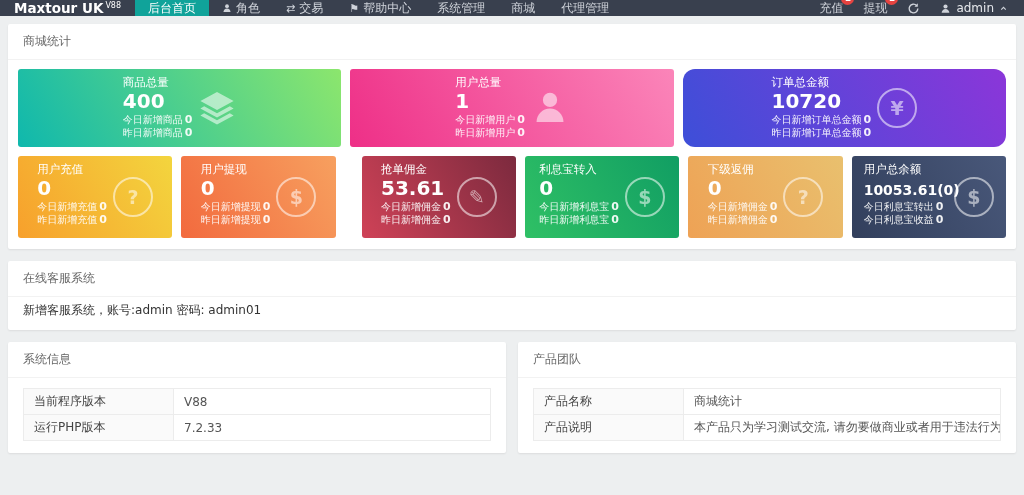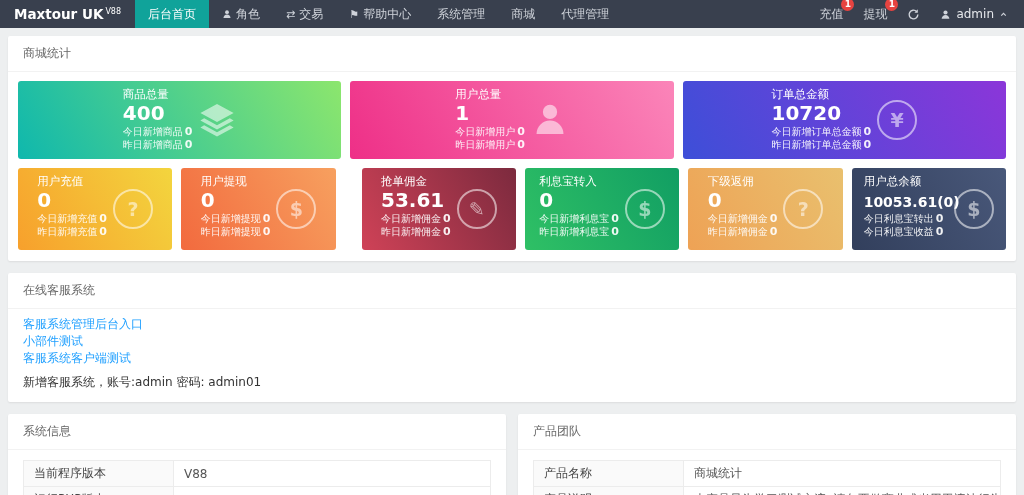--- a/index.html
+++ b/index.html
@@ -1,20 +1,20 @@
 <!DOCTYPE html>
 <html><head>
 <meta charset="utf-8">
 <style>
   *{margin:0;padding:0;box-sizing:border-box}
   html,body{width:1024px;height:495px;overflow:hidden}
   body{font-family:"DejaVu Sans","Liberation Sans",sans-serif;background:#edeff0;font-size:12px;color:#333}
 
   
-  .navbar{height:28px;background:#39404e;display:flex;align-items:stretch;color:#fff}
+  .navbar{height:16px;background:#39404e;display:flex;align-items:stretch;color:#fff}
   .brand{display:flex;align-items:center;padding:0 14px;font-weight:bold;font-size:13.5px;cursor:pointer;white-space:nowrap}
   .brand sup{font-size:8px;margin-left:2px;font-weight:normal;position:relative;top:-3px}
   .menu{display:flex}
   .menu-item{display:flex;align-items:center;gap:4px;padding:0 13px;color:#cfd3da;font-size:12px;text-decoration:none;cursor:pointer;white-space:nowrap}
   .menu-item.active{background:#10a39a;color:#fff}
   .menu-item .icon{font-size:11px;line-height:1;display:inline-flex;align-items:center}
   .nav-right{margin-left:auto;display:flex;align-items:center;gap:20px;padding-right:16px}
   .nav-link{position:relative;color:#cfd3da;font-size:12px;cursor:pointer;white-space:nowrap}
   .badge{position:absolute;top:-8px;right:-11px;background:#e64340;color:#fff;font-size:9px;min-width:13px;height:13px;line-height:13px;border-radius:7px;text-align:center;padding:0 3px;font-weight:bold}
   .nav-refresh{color:#cfd3da;display:inline-flex;align-items:center;cursor:pointer}
@@ -146,21 +146,21 @@
             <div class="card-title">用户总量</div>
             <div class="card-value">1</div>
             <div class="card-line"><span>今日新增用户</span><b>0</b></div>
             <div class="card-line"><span>昨日新增用户</span><b>0</b></div>
           </div>
           <span class="icon card-icon"><svg viewBox="0 0 24 24" width="38" height="38">
               <circle cx="12" cy="7.5" r="4.5" fill="currentColor"></circle>
               <path fill="currentColor" d="M3.5 21.5c0-4.7 3.8-8.5 8.5-8.5s8.5 3.8 8.5 8.5z"></path>
             </svg></span>
         </div>
-        <div class="stat-card" style="background: linear-gradient(60deg, rgb(61, 79, 216), rgb(139, 54, 217));">
+        <div class="stat-card" style="background: linear-gradient(60deg, rgb(61, 79, 216), rgb(139, 54, 217)); border-radius: 12px;">
           <div class="card-info">
             <div class="card-title">订单总金额</div>
             <div class="card-value">10720</div>
             <div class="card-line"><span>今日新增订单总金额</span><b>0</b></div>
             <div class="card-line"><span>昨日新增订单总金额</span><b>0</b></div>
           </div>
           <span class="icon card-icon circle-glyph">¥</span>
         </div>
       </div>
     <div class="cards-row small">
@@ -216,25 +216,20 @@
             <div class="card-line"><span>今日利息宝转出</span><b>0</b></div>
             <div class="card-line"><span>今日利息宝收益</span><b>0</b></div>
           </div>
           <span class="icon card-icon circle-glyph">$</span>
         </div>
       </div>
   </section>
 
   <section class="panel">
     <div class="panel-title">在线客服系统</div>
-    <div class="service-body">
-        <a class="service-link">客服系统管理后台入口</a>
-        <a class="service-link">小部件测试</a>
-        <a class="service-link">客服系统客户端测试</a>
-      </div>
     <div class="service-note">新增客服系统，账号:admin 密码: admin01</div>
   </section>
 
   <div class="bottom-row">
     <section class="panel">
       <div class="panel-title">系统信息</div>
       <table class="info-table">
           <tbody>
             <tr>
               <td class="cell-label">当前程序版本</td>

